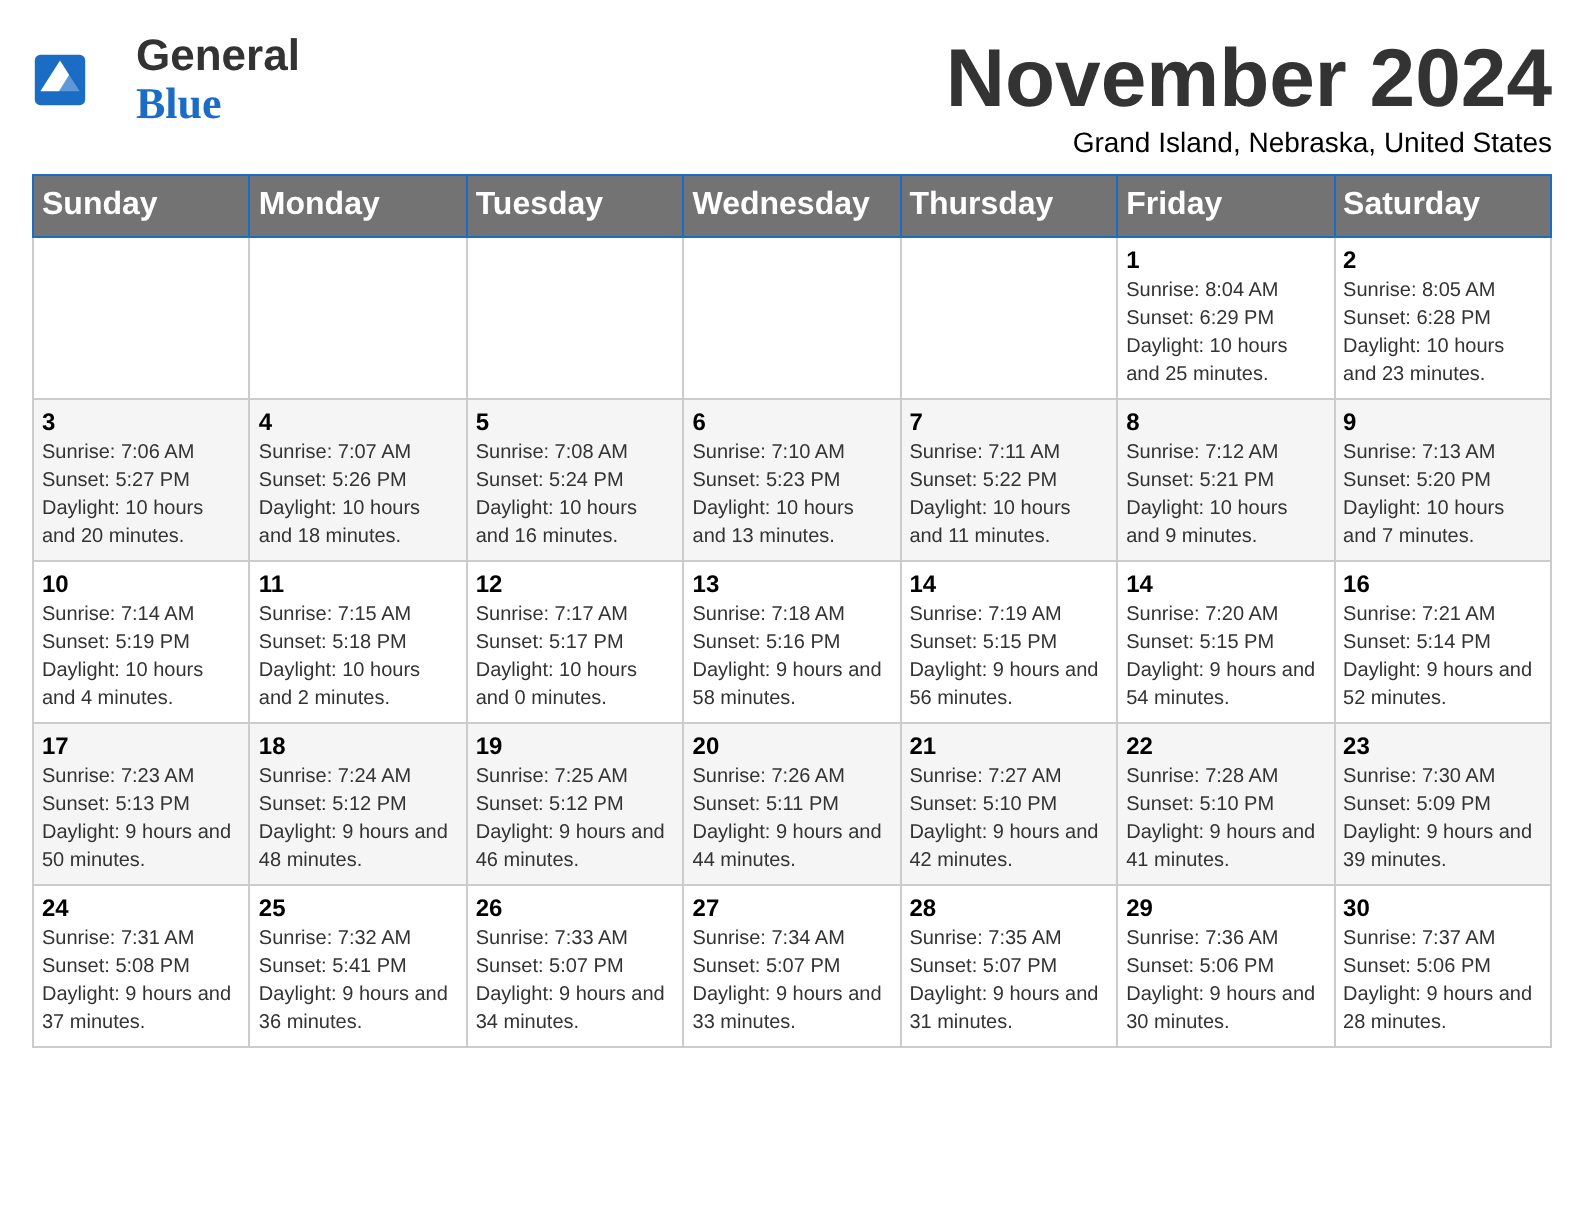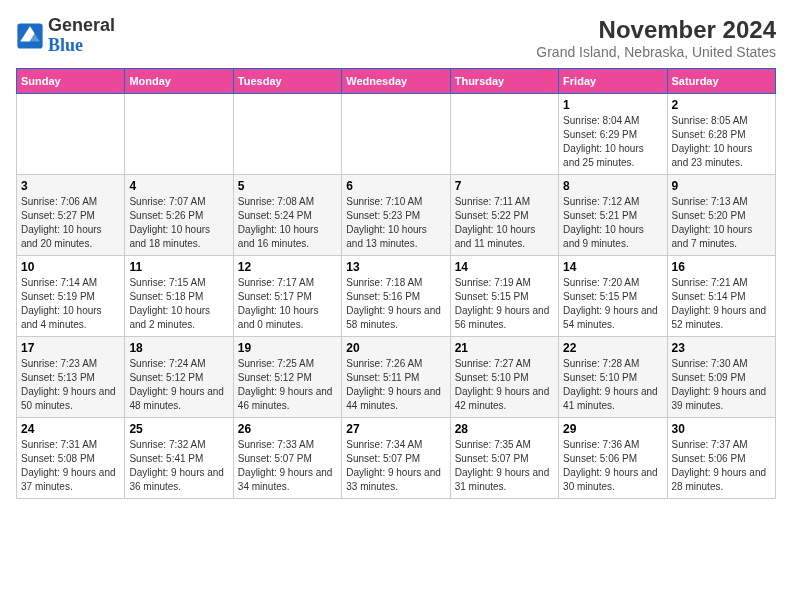--- a/index.html
+++ b/index.html
@@ -14,54 +14,55 @@
       display: flex;
       justify-content: space-between;
       align-items: flex-start;
       margin-bottom: 8px;
     }
     .logo {
       display: flex;
       align-items: center;
     }
     .logo-text {
-      font-size: 18px;
+      font-size: 22px;
       font-weight: bold;
       line-height: 1.1;
+      margin-left: 20px;
     }
     .logo-text .general { color: #333; }
     .logo-text .blue { color: #1a6cc4; font-family: Liberation Serif, serif; }
     .logo-icon {
       width: 28px;
       height: 28px;
       margin-right: 4px;
     }
     .title-block {
       text-align: right;
     }
     .month-title {
-      font-size: 24px;
+      font-size: 41px;
       font-weight: bold;
       color: #333;
     }
     .location {
       font-size: 14px;
-      color: #737373;
+      color: #000000;
     }
     table {
       width: 100%;
       border-collapse: collapse;
       font-size: 11px;
     }
     thead th {
-      background: #ec4899;
+      background: #737373;
       color: #fff;
       padding: 6px 4px;
       text-align: left;
-      font-size: 11px;
+      font-size: 16px;
       font-weight: bold;
       border: 1px solid #1a6cc4;
       margin-top: 48px;
     }
     tbody td {
       border: 1px solid #ccc;
       vertical-align: top;
       padding: 4px;
       height: 80px;
       width: 14.28%;

